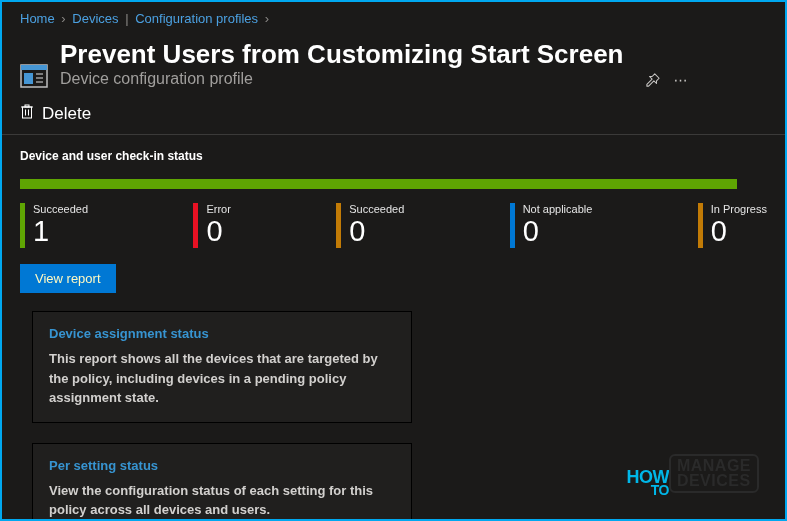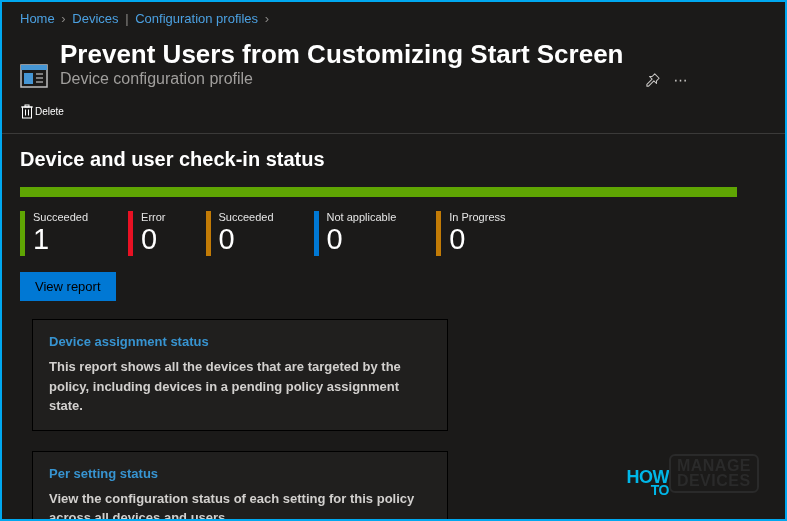--- a/index.html
+++ b/index.html
@@ -65,48 +65,49 @@
       color: #c8c6c4;
       cursor: pointer;
       font-size: 14px;
     }
     .toolbar {
       padding: 10px 18px 10px;
       border-bottom: 1px solid #3b3a39;
     }
     .delete-btn {
       display: inline-flex;
-      align-items: center;
-      gap: 1px;
-      color: #ffffff;
-      font-size: 10px;
+      align-items: flex-start;
+      gap: 8px;
+      color: #ffffff;
+      font-size: 17px;
       cursor: pointer;
       background: none;
       border: none;
     }
     .trash-icon {
       width: 14px;
       height: 15px;
     }
     .section-title {
       padding: 14px 18px 10px;
-      font-size: 20px;
+      font-size: 12px;
       font-weight: 600;
       color: #ffffff;
     }
     .progress-bar {
       margin: 6px 18px 14px 18px;
       height: 10px;
       background: #5fa503;
       width: calc(100% - 66px);
     }
     .stats-row {
       display: flex;
       padding: 0 18px;
-      gap: 40px;
+      gap: 30px;
+      justify-content: space-between;
     }
     .stat {
       display: flex;
       align-items: stretch;
       gap: 8px;
     }
     .stat-bar {
       width: 5px;
     }
     .stat-content {
@@ -120,35 +121,35 @@
     }
     .stat-value {
       font-size: 29px;
       font-weight: 300;
       color: #ffffff;
       line-height: 1.1;
     }
     .view-report-btn {
       margin: 16px 18px 0;
       background: #0078d4;
-      color: #000000;
+      color: #fef9c3;
       border: none;
       padding: 7px 15px;
       font-size: 13px;
       cursor: pointer;
     }
     .cards {
       padding: 18px 18px 0 30px;
     }
     .card {
       background: #201f1e;
       border: 1px solid #000000;
       padding: 14px 16px;
       margin-bottom: 20px;
-      width: 416px;
+      width: 380px;
     }
     .card-title {
       color: #3794d1;
       font-size: 13px;
       font-weight: 600;
       margin-bottom: 8px;
     }
     .card-desc {
       color: #d2d0ce;
       font-size: 13px;

